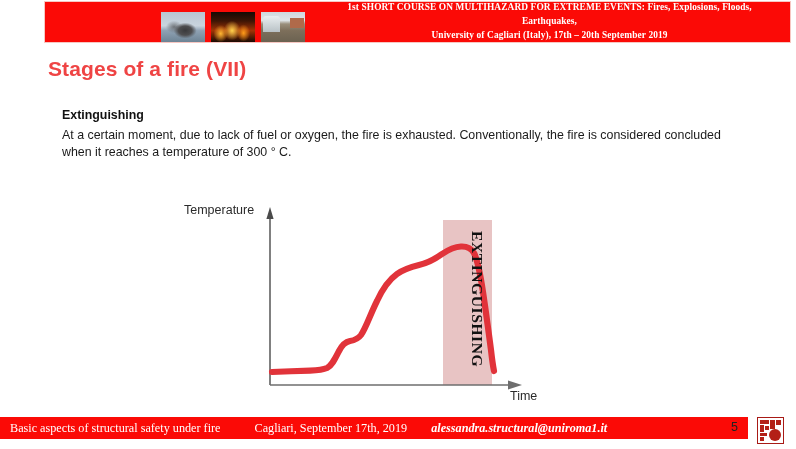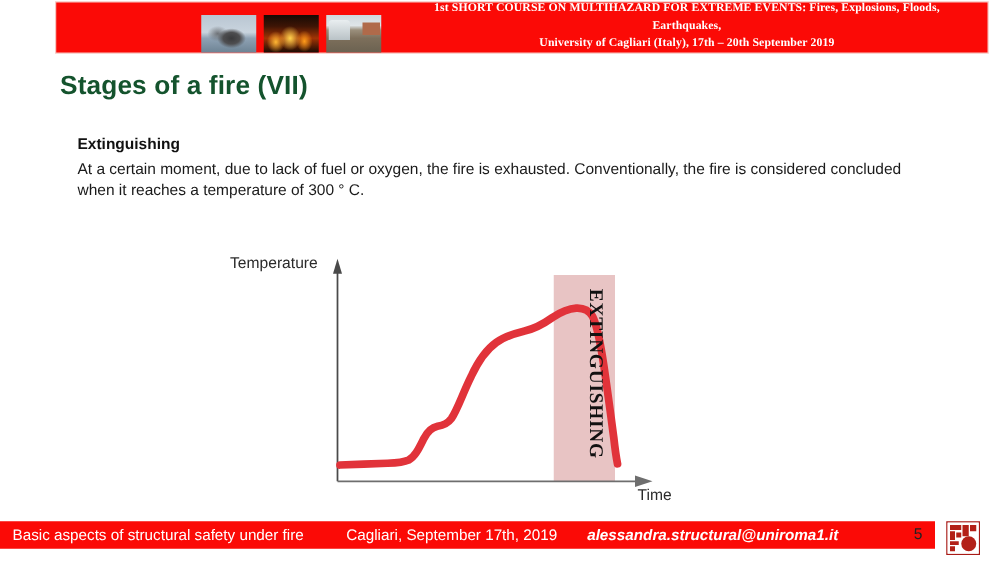--- a/index.html
+++ b/index.html
@@ -88,21 +88,21 @@
   .header-line1 { display: block; }
   .header-line2 { display: block; }
 
   
   .slide-title {
     position: absolute;
     left: 48px;
     top: 57px;
     font-size: 21px;
     font-weight: bold;
-    color: #14532d;
+    color: #ef4444;
     letter-spacing: 0.1px;
   }
 
   
   .body-block {
     position: absolute;
     left: 62px;
     top: 108px;
     width: 700px;
   }
@@ -136,20 +136,21 @@
     top: 417px;
     width: 748px;
     height: 22px;
     background: #fb0a06;
     display: flex;
     align-items: center;
     color: #ffffff;
     font-size: 12.2px;
     box-sizing: border-box;
     padding-left: 10px;
+    font-family: Liberation Serif, serif;
   }
   .footer-title { white-space: nowrap; }
   .footer-place { white-space: nowrap; margin-left: 34px; }
   .footer-email {
     white-space: nowrap;
     margin-left: 24px;
     font-style: italic;
     font-weight: bold;
   }
   .footer-page {

